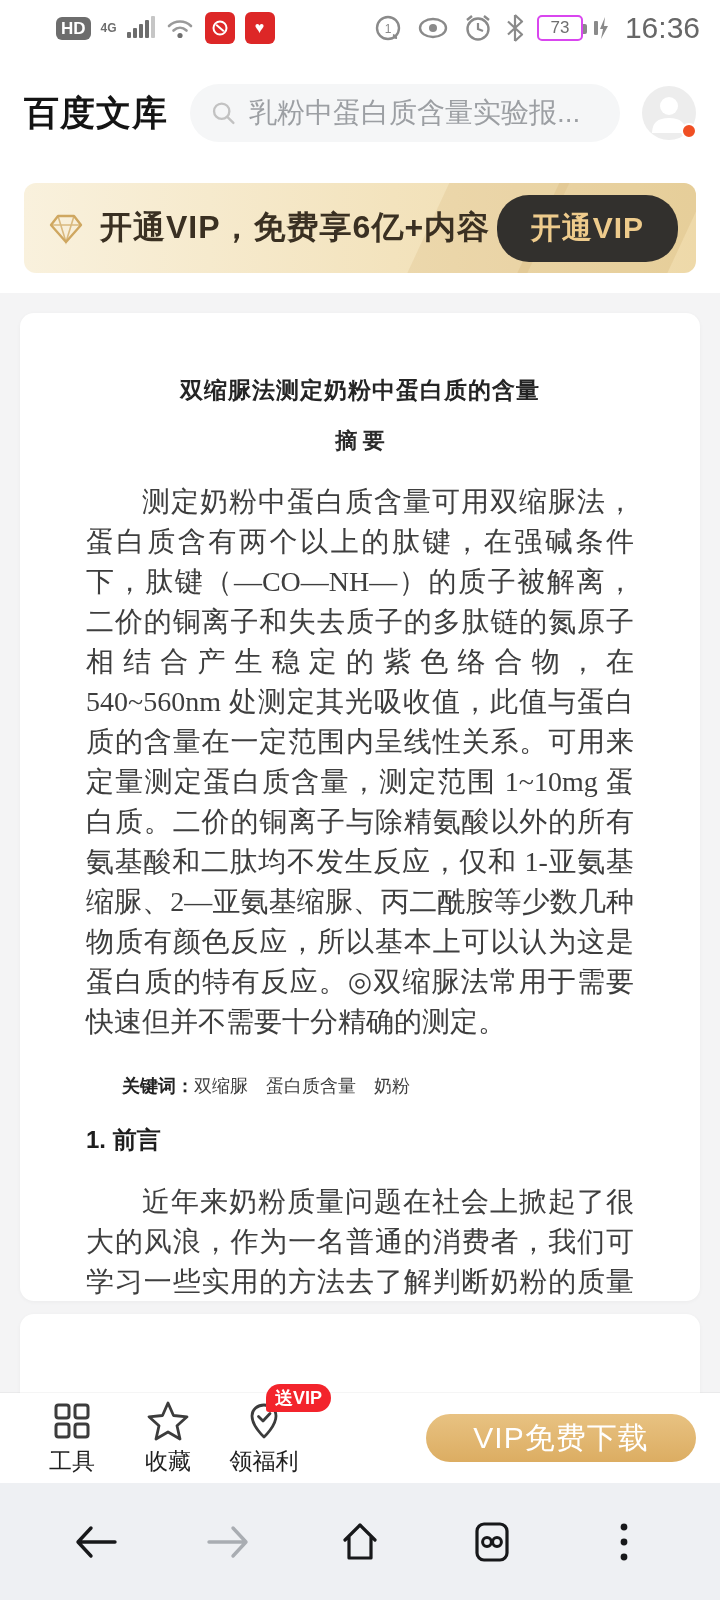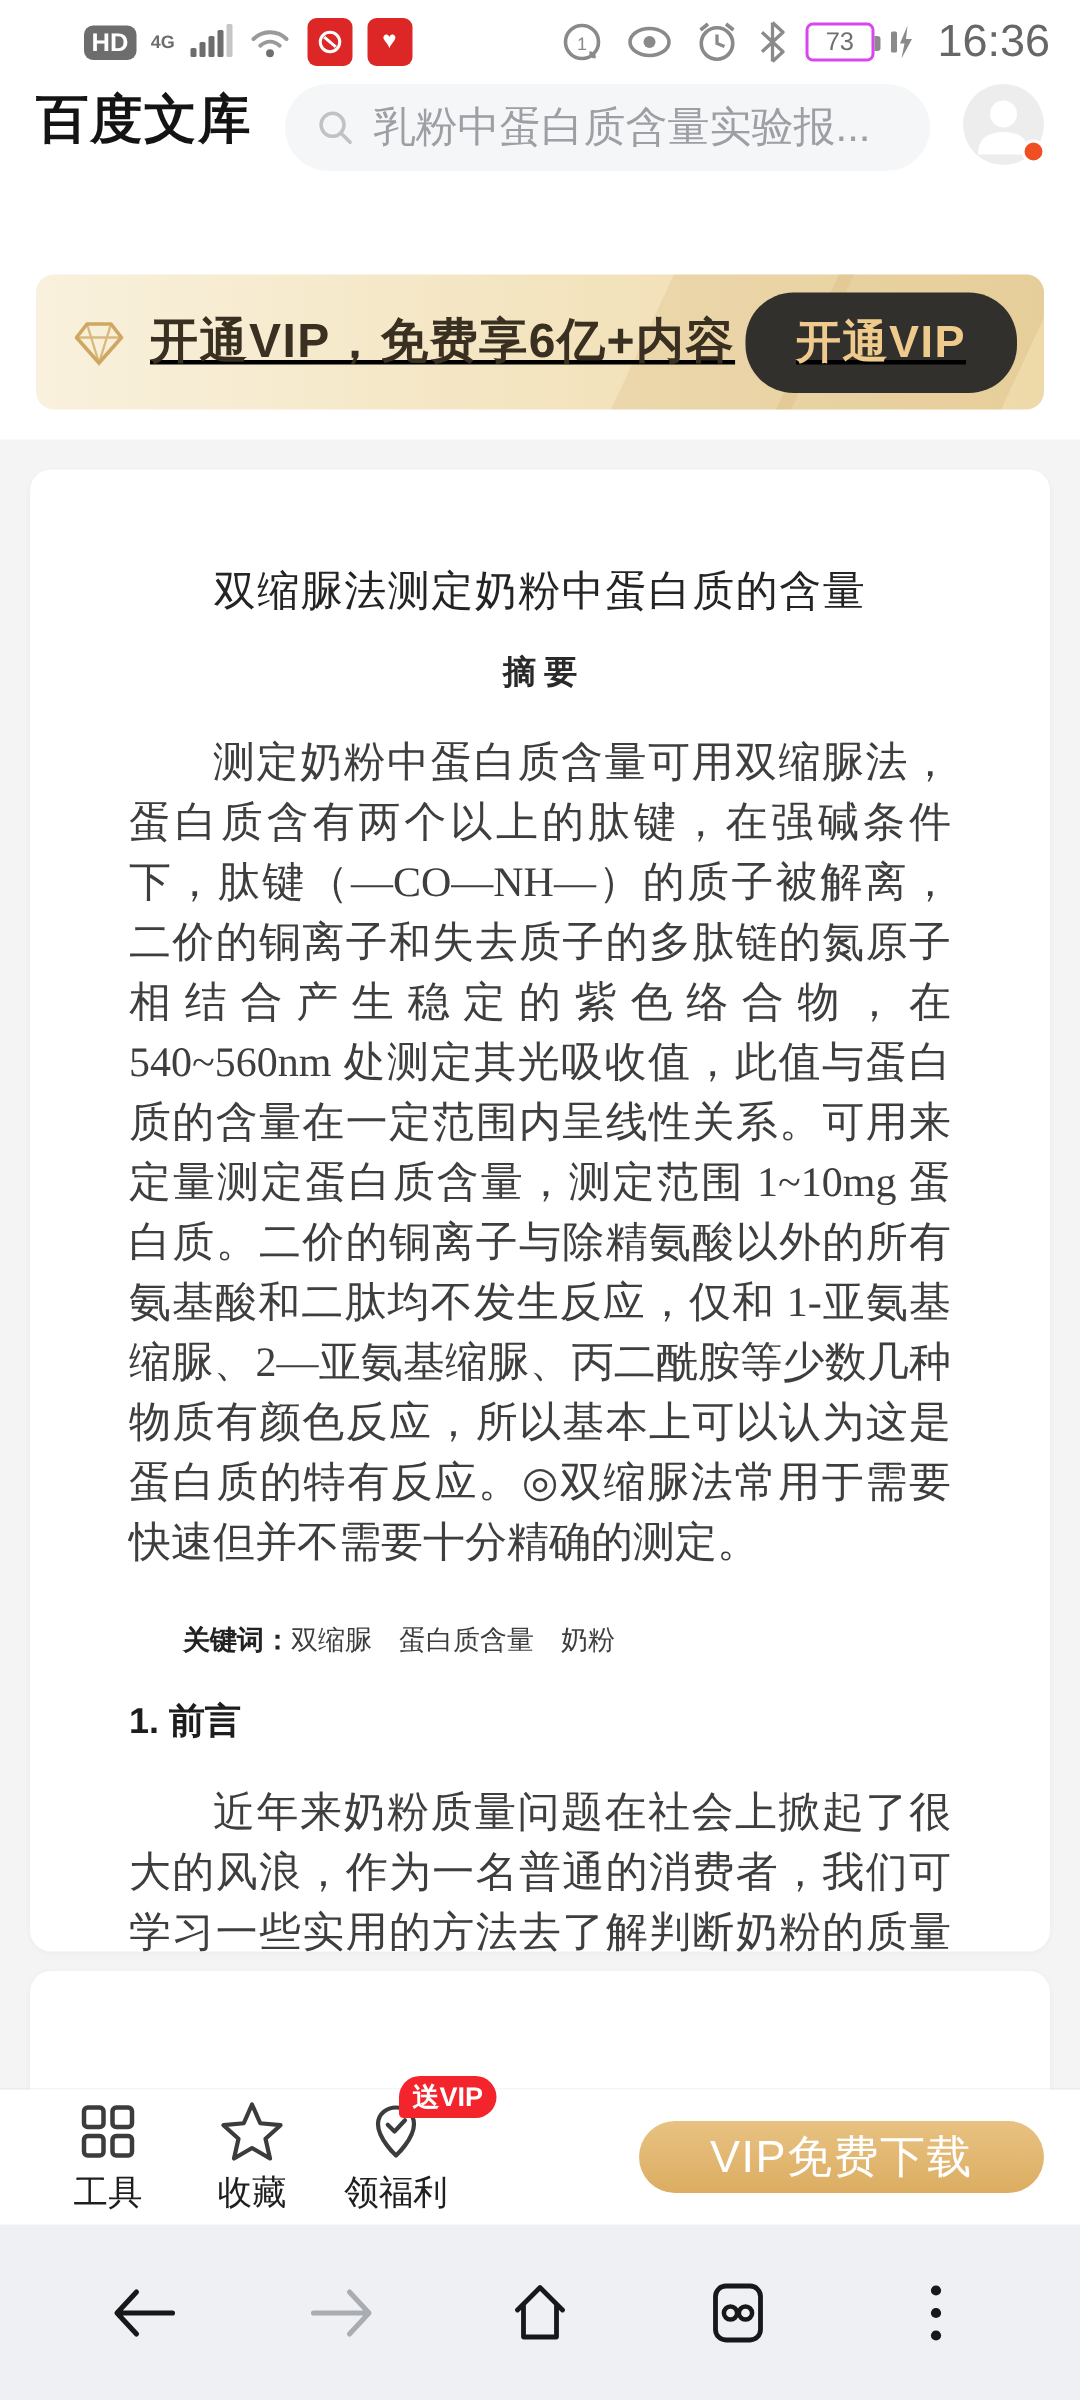--- a/index.html
+++ b/index.html
@@ -36,21 +36,21 @@
     border-radius:5px; display:flex; align-items:center; justify-content:center;
     font-size:17px; color:#6f6f6f;
   }
   .battery::after {
     content:""; position:absolute; right:-6px; top:7px; width:4px; height:10px;
     background:#8a8a8a; border-radius:0 2px 2px 0;
   }
   .sb-time { font-size:30px; color:#676767; margin-left:4px; }
   .sbicon { display:block; }
   
-  .header { height:114px; display:flex; align-items:flex-start; padding:0 24px; gap:22px; }
+  .header { height:114px; display:flex; align-items:center; padding:0 24px; gap:22px; }
   .logo { font-size:35px; font-weight:bold; color:#141414; letter-spacing:1px; white-space:nowrap; }
   .searchbar {
     flex:1; height:58px; background:#f5f6f7; border-radius:29px;
     display:flex; align-items:center; padding:0 20px; gap:12px; min-width:0;
   }
   .searchbar input {
     border:none; outline:none; background:transparent; width:100%;
     font-size:28px; color:#737373; font-family:Liberation Sans, sans-serif;
   }
   .searchbar input::placeholder { color:#9c9fa3; }
@@ -60,21 +60,21 @@
   }
   .avatar .dot {
     position:absolute; right:-1px; bottom:1px; width:16px; height:16px;
     background:#f04f23; border-radius:50%; border:2px solid #fff;
   }
   
   .banner-wrap { padding:13px 24px 20px; background:#fff; }
   .banner {
     position:relative; height:90px; border-radius:12px; overflow:hidden;
     background:linear-gradient(90deg,#f9f1dd 0%,#f3e3bd 55%,#eed9a9 100%);
-    display:flex; align-items:center; padding:0 18px 0 22px;text-decoration:underline;
+    display:flex; align-items:center; padding:0 18px 0 22px;
   }
   .banner::before {
     content:""; position:absolute; right:150px; top:-30px; width:120px; height:160px;
     background:rgba(205,168,100,.18); transform:skewX(-25deg);
   }
   .banner::after {
     content:""; position:absolute; right:10px; top:-30px; width:150px; height:160px;
     background:rgba(205,168,100,.22); transform:skewX(-25deg);
   }
   .banner-text {
@@ -87,21 +87,21 @@
     padding:13px 34px; font-family:inherit; letter-spacing:1px;
   }
   
   .docarea { background:#f4f4f5; padding:20px 20px 0; height:1101px; overflow:hidden; }
   .page {
     background:#fff; border-radius:14px; box-shadow:0 1px 4px rgba(0,0,0,.04);
     padding:62px 66px 0; height:988px; overflow:hidden;
     font-family:"Liberation Serif","DejaVu Serif",serif; color:#3e3e3e;
   }
   .doc-title {
-    text-align:center; font-size:28px; font-weight:normal; color:#242424;
+    text-align:center; font-size:23px; font-weight:bold; color:#242424;
     letter-spacing:1px;
   }
   .doc-abs-label { text-align:center; font-size:22px; font-weight:bold; margin-top:20px; color:#2a2a2a; }
   p.doc { font-size:28px; line-height:40px; text-align:justify; margin-top:26px; }
   p.indent { text-indent:2em; }
   .doc-keywords { font-size:18px; line-height:40px; margin-top:24px; text-indent:2em; }
   .doc-keywords b { font-family:"Liberation Sans","DejaVu Sans",sans-serif; font-weight:bold; color:#222; }
   h3.doc-h {
     font-family:"Liberation Sans","DejaVu Sans",sans-serif;
     font-size:24px; font-weight:bold; color:#1d1d1d; margin-top:18px;

